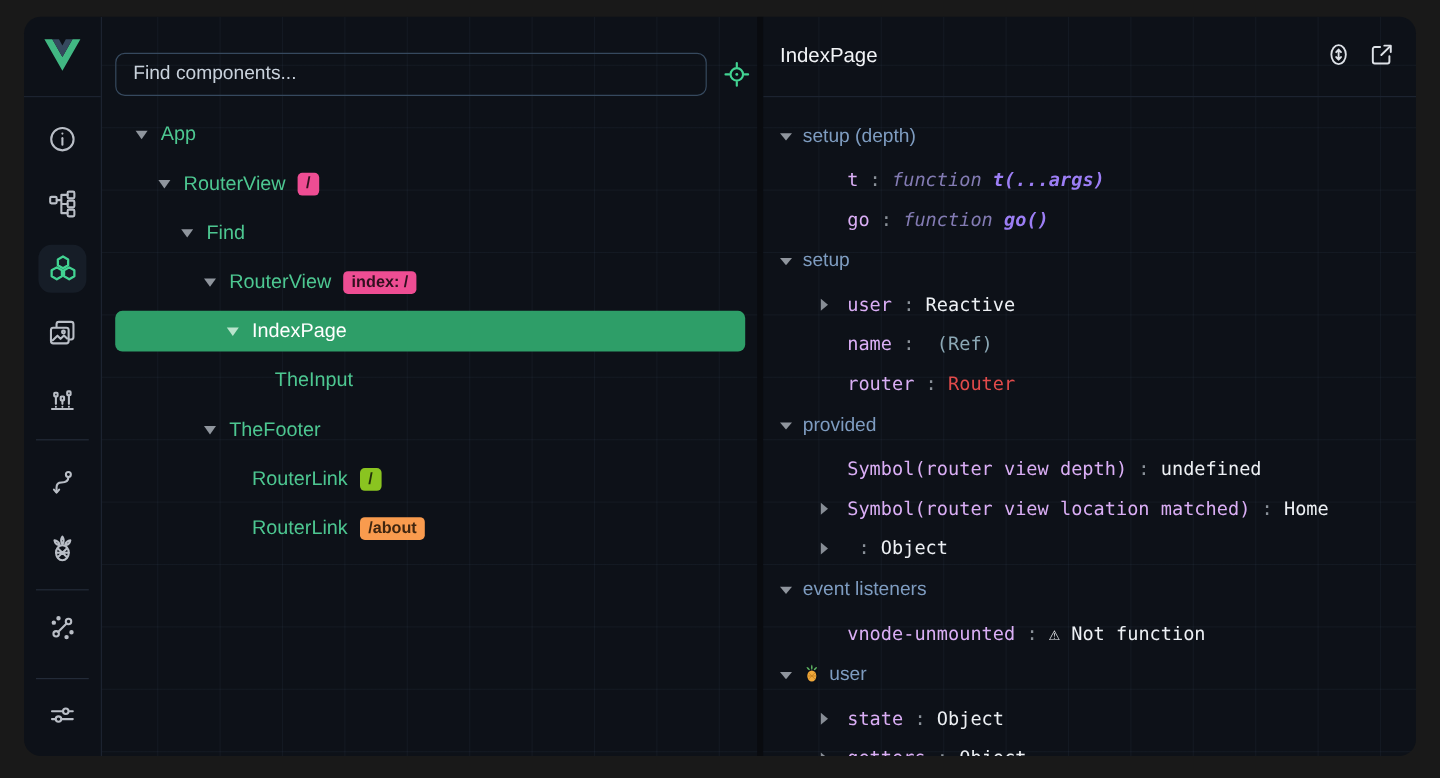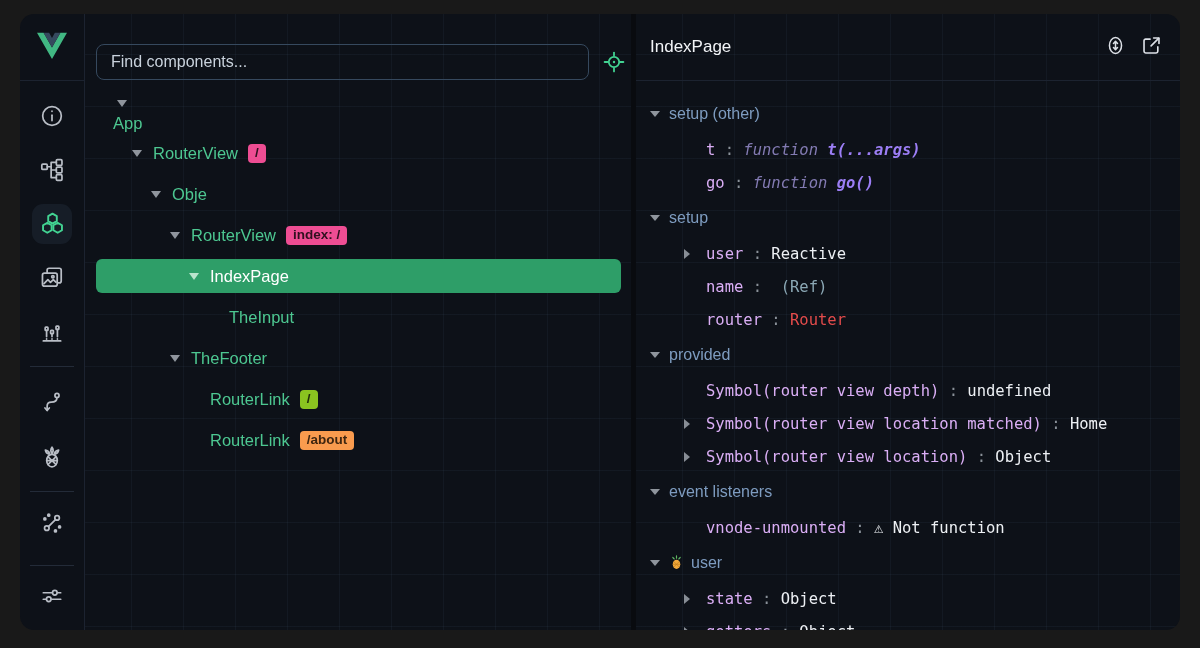--- a/index.html
+++ b/index.html
@@ -206,42 +206,42 @@
               <line x1="12" y1="2.6" x2="12" y2="5.6"></line>
               <line x1="12" y1="18.4" x2="12" y2="21.4"></line>
               <line x1="2.6" y1="12" x2="5.6" y2="12"></line>
               <line x1="18.4" y1="12" x2="21.4" y2="12"></line>
               <circle cx="12" cy="12" r="1.2" fill="#42d392" stroke="none"></circle>
             </svg></span>
         </button>
     </div>
     <div class="tree">
         <div class="tree-row">
-          <span class="row-inner" style="padding-left: 28px; flex-direction: column;">
+          <span class="row-inner" style="padding-left: 28px;">
             <span class="cbox">
               <span class="caret-down"></span>
             </span>
             <span class="tree-label">App</span>
           </span>
         </div>
         <div class="tree-row">
           <span class="row-inner" style="padding-left: 47px;">
             <span class="cbox">
               <span class="caret-down"></span>
             </span>
             <span class="tree-label">RouterView</span>
             <span class="badge" style="background: rgb(238, 77, 147); color: rgb(49, 16, 31);">/</span>
           </span>
         </div>
         <div class="tree-row">
           <span class="row-inner" style="padding-left: 66px;">
             <span class="cbox">
               <span class="caret-down"></span>
             </span>
-            <span class="tree-label">Obje</span>
+            <span class="tree-label">Find</span>
           </span>
         </div>
         <div class="tree-row">
           <span class="row-inner" style="padding-left: 85px;">
             <span class="cbox">
               <span class="caret-down"></span>
             </span>
             <span class="tree-label">RouterView</span>
             <span class="badge" style="background: rgb(238, 77, 147); color: rgb(49, 16, 31);">index: /</span>
           </span>
@@ -304,21 +304,21 @@
               <line x1="11.6" y1="12.4" x2="19.4" y2="4.6"></line>
             </svg></span>
         </button>
     </div>
     <div class="insp-body">
         <div class="sec-header">
           <span class="cbox">
             <span class="caret-down"></span>
           </span>
           <span class="sec-label">
-            <span>setup (other)</span>
+            <span>setup (depth)</span>
           </span>
         </div>
         <div class="state-row"><span class="cbox"></span><span class="v-key">t</span><span class="v-sep"> : </span><span class="v-keyword">function </span><span class="v-fsig">t(...args)</span></div>
         <div class="state-row"><span class="cbox"></span><span class="v-key">go</span><span class="v-sep"> : </span><span class="v-keyword">function </span><span class="v-fsig">go()</span></div>
         <div class="sec-header">
           <span class="cbox">
             <span class="caret-down"></span>
           </span>
           <span class="sec-label">
             <span>setup</span>
@@ -330,21 +330,21 @@
         <div class="sec-header">
           <span class="cbox">
             <span class="caret-down"></span>
           </span>
           <span class="sec-label">
             <span>provided</span>
           </span>
         </div>
         <div class="state-row"><span class="cbox"></span><span class="v-key">Symbol(router view depth)</span><span class="v-sep"> : </span><span class="v-plain">undefined</span></div>
         <div class="state-row"><span class="cbox"><span class="caret-right"></span></span><span class="v-key">Symbol(router view location matched)</span><span class="v-sep"> : </span><span class="v-plain">Home</span></div>
-        <div class="state-row"><span class="cbox"><span class="caret-right"></span></span><span class="v-key">Symbol(router view location)</span><span class="v-sep"> : </span><span class="v-plain">Object</span></div>
+        <div class="state-row"><span class="cbox"><span class="caret-right"></span></span><span class="v-sep"> : </span><span class="v-plain">Object</span></div>
         <div class="sec-header">
           <span class="cbox">
             <span class="caret-down"></span>
           </span>
           <span class="sec-label">
             <span>event listeners</span>
           </span>
         </div>
         <div class="state-row"><span class="cbox"></span><span class="v-key">vnode-unmounted</span><span class="v-sep"> : </span><span class="v-warn">⚠ </span><span class="v-plain">Not function</span></div>
         <div class="sec-header">

